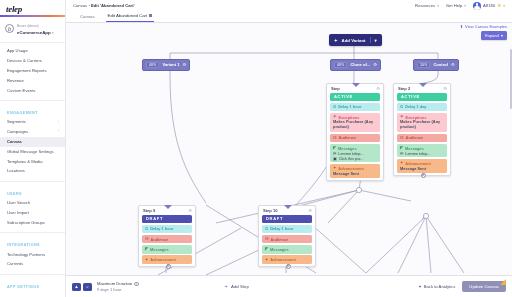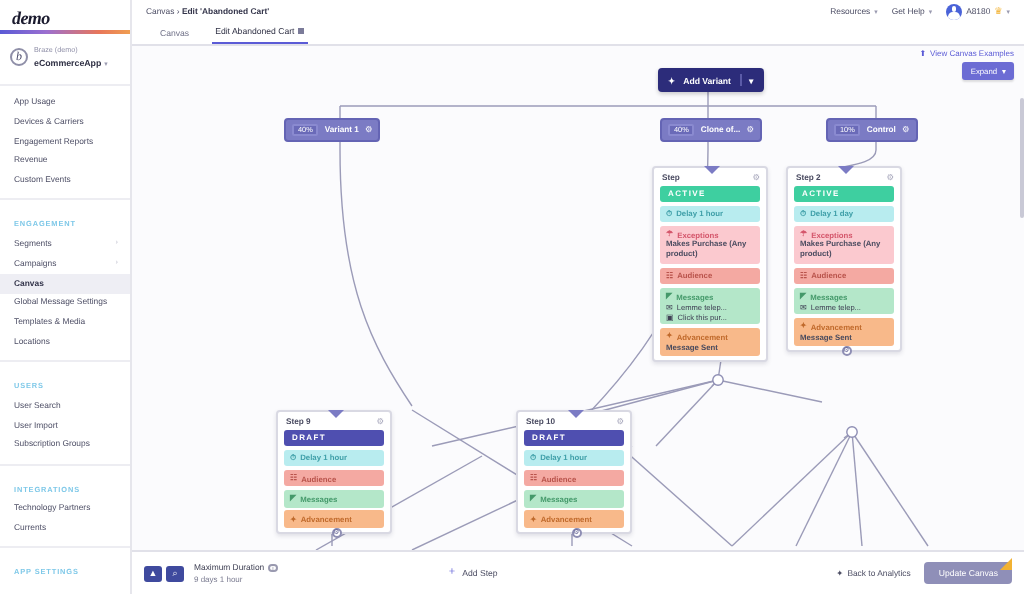--- a/index.html
+++ b/index.html
@@ -241,21 +241,21 @@
     background:#c9c9d6; border-radius:1px;
   }
 </style>
 </head>
 <body>
 
 <div id="app">
 
   <div id="sidebar">
     <div class="brand">
-      <span class="brand-word">demo</span>
+      <span class="brand-word">telep</span>
       <span class="brand-underline"></span>
     </div>
 
     <div class="acct">
       <span class="acct-logo">b</span>
       <span class="acct-txt">
         <span class="acct-name">Braze (demo)</span><br>
         <span class="acct-app">eCommerceApp</span>
         <span class="caret-xs">▾</span>
       </span>

